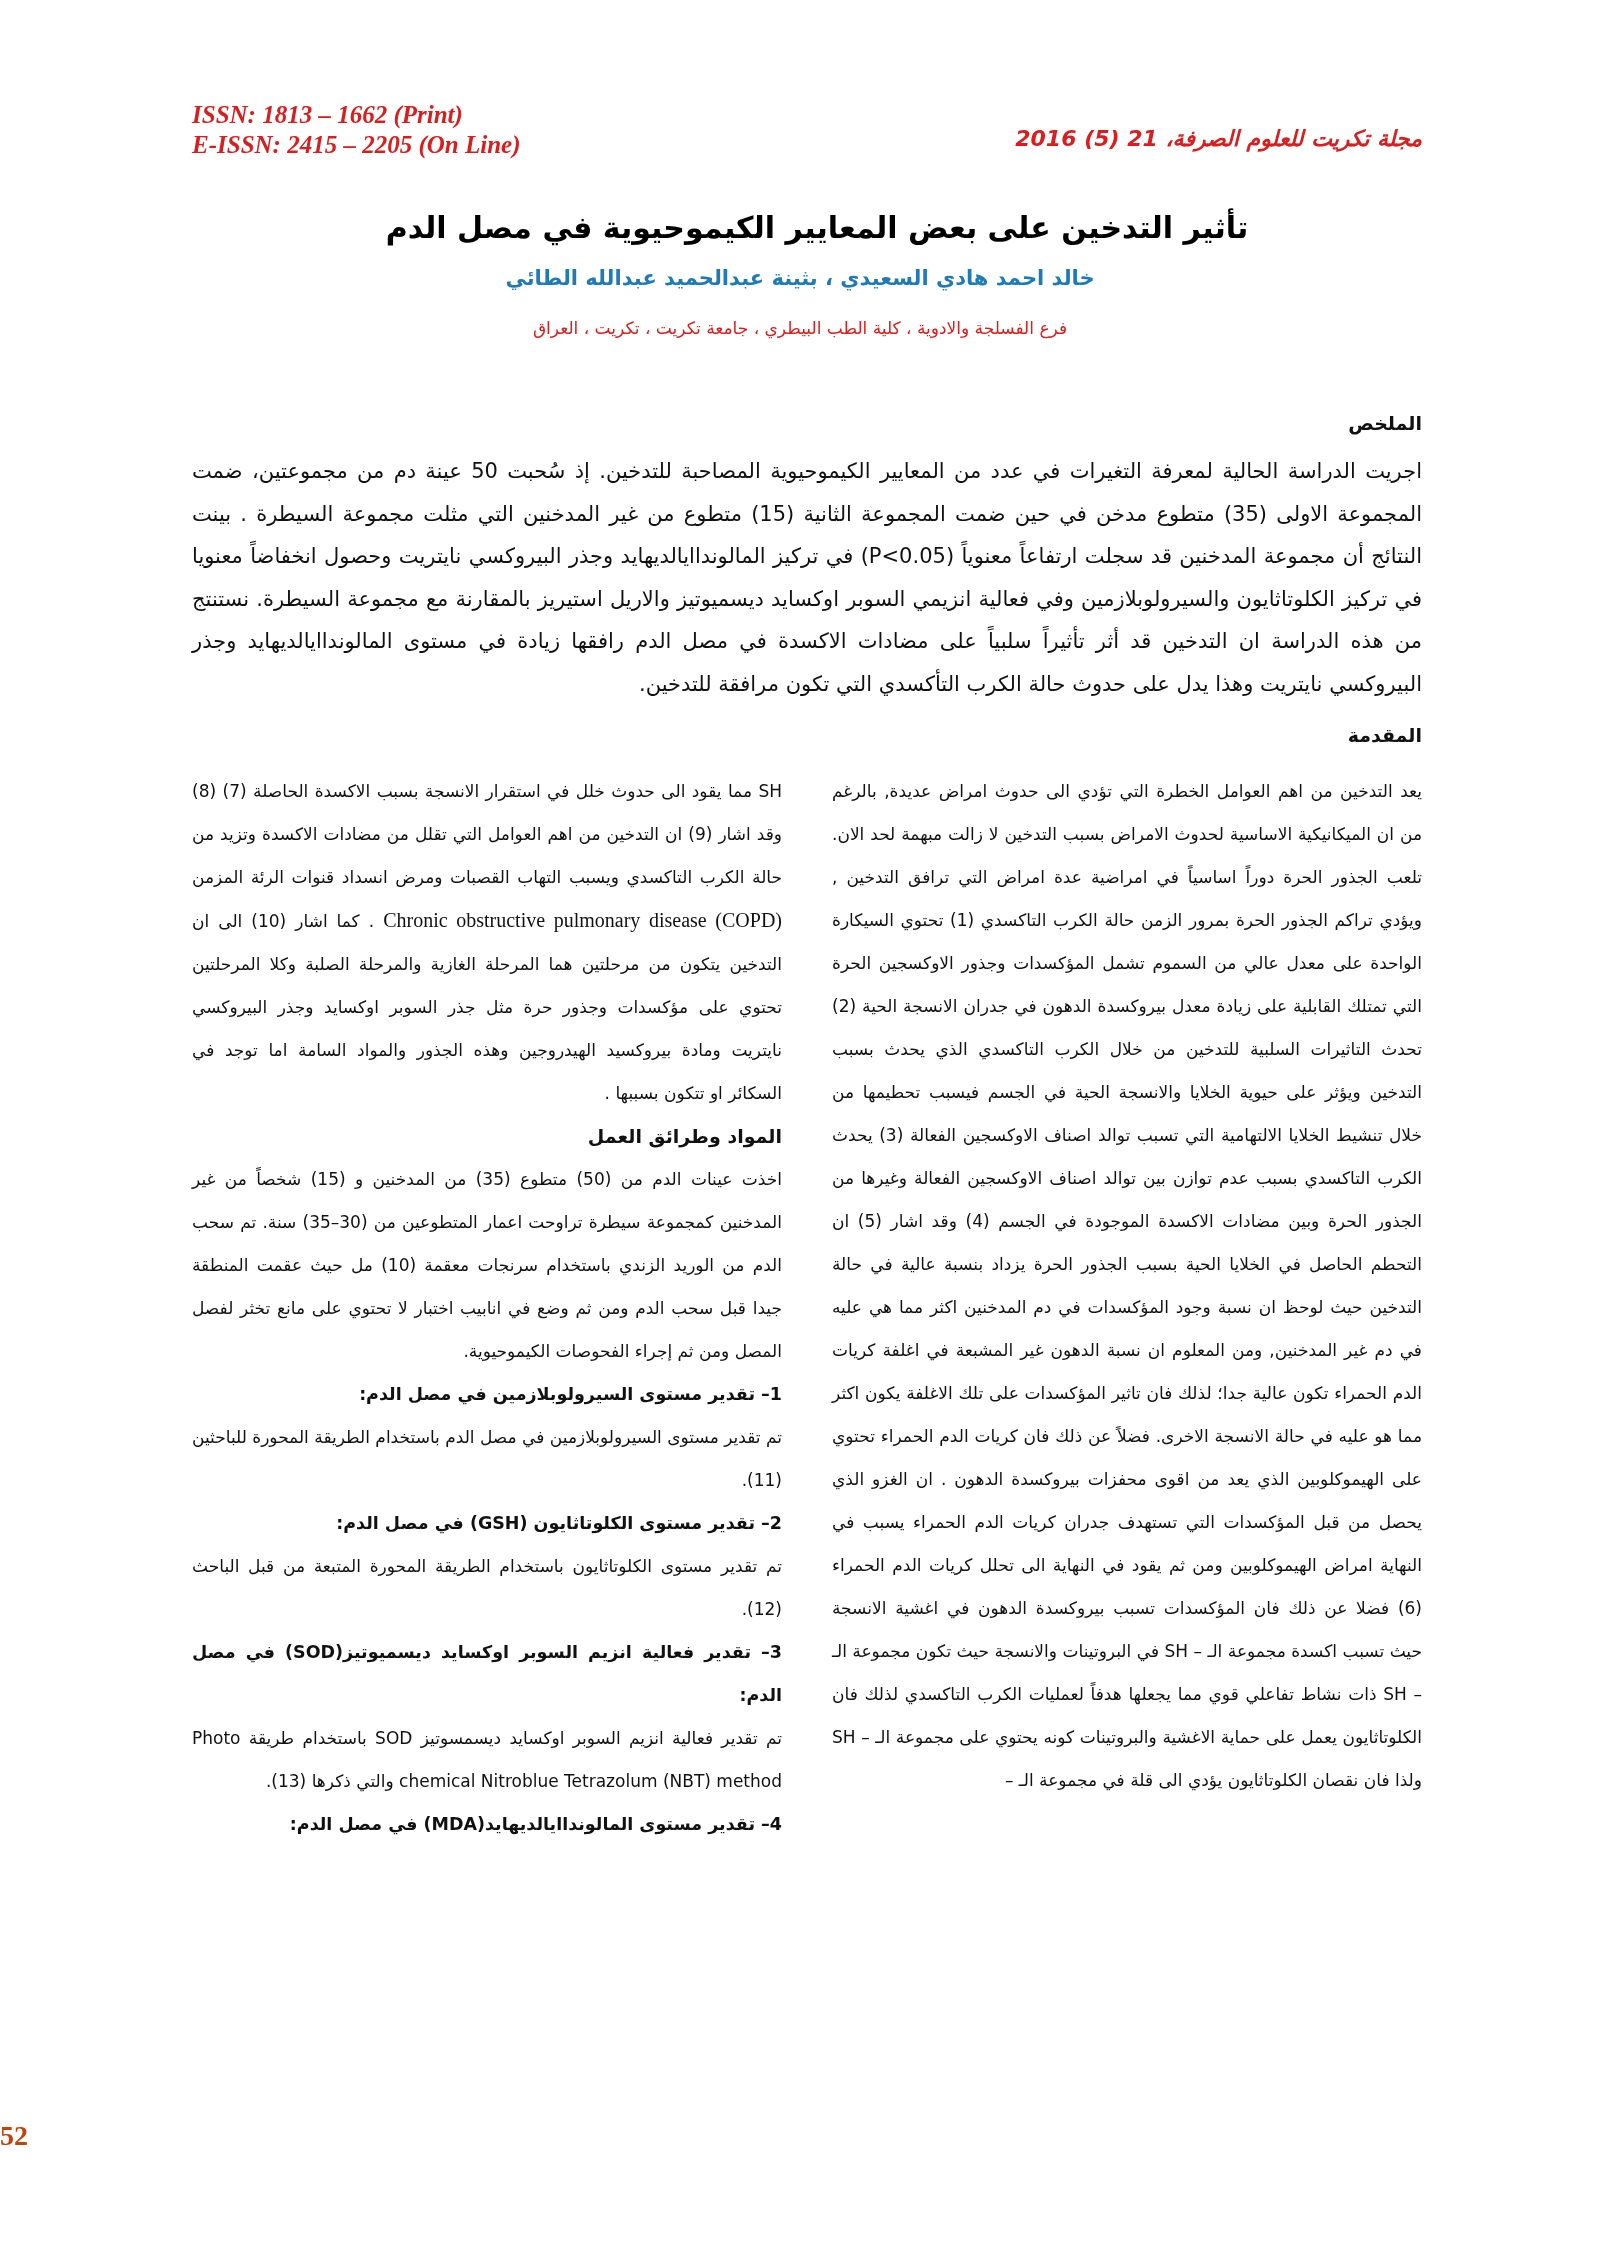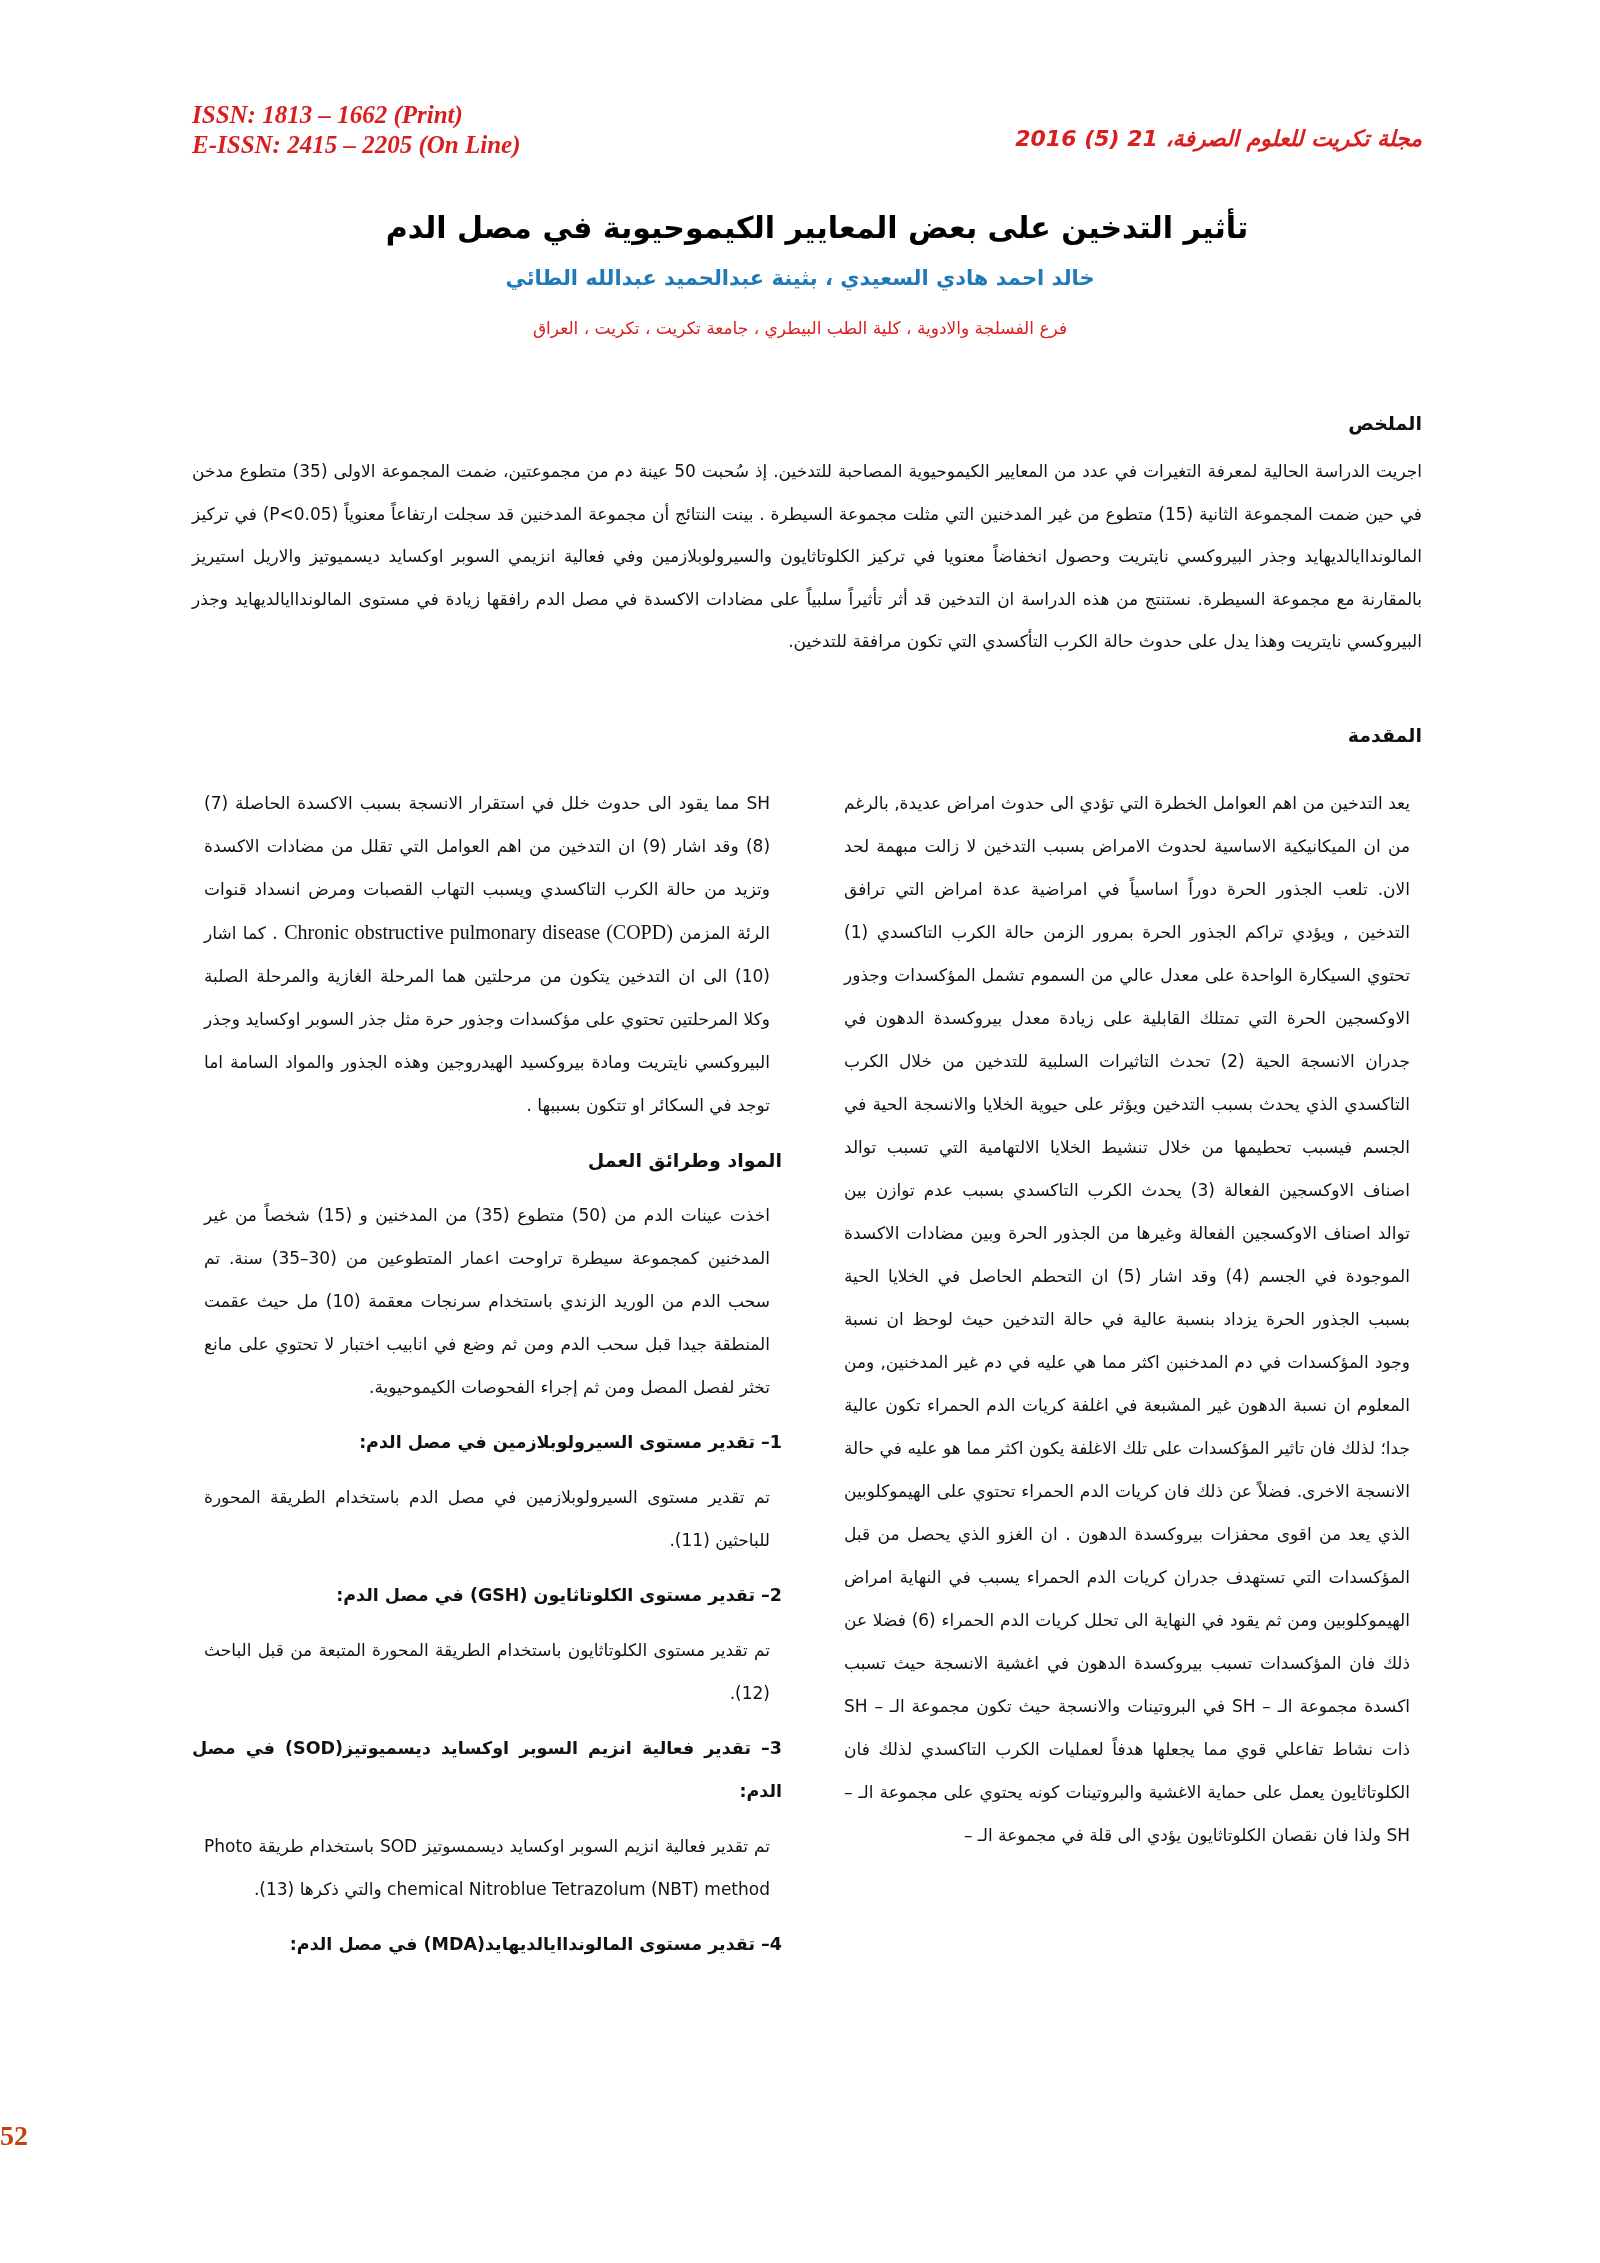--- a/index.html
+++ b/index.html
@@ -4,26 +4,26 @@
   <style>
     html, body { margin:0; padding:0; background:#ffffff; }
     body { width:1600px; height:2263px; position:relative; overflow:hidden; font-family:"DejaVu Sans", sans-serif; color:#111; }
     .hdr-left { position:absolute; left:192px; top:100px; font-family:"Liberation Serif", serif; font-style:italic; font-weight:bold; color:#d81e1e; font-size:25px; line-height:30px; direction:ltr; text-align:left; }
     .hdr-right { position:absolute; right:178px; top:100px; font-family:"DejaVu Sans", sans-serif; font-style:italic; font-weight:bold; color:#d81e1e; font-size:22px; line-height:30px; direction:rtl; white-space:nowrap;margin-top:24px; }
     .title { position:absolute; left:0; right:0; top:210px; text-align:center; direction:rtl; font-family:"DejaVu Sans", sans-serif; font-weight:bold; font-size:30px; color:#000; }
     .authors { position:absolute; left:0; right:0; top:266px; text-align:center; direction:rtl; font-family:"DejaVu Sans", sans-serif; font-weight:bold; font-size:21px; color:#1f7ab8; }
     .affil { position:absolute; left:0; right:0; top:318px; text-align:center; direction:rtl; font-family:"DejaVu Sans", sans-serif; font-size:17px; color:#d81e1e; }
     .section-head { font-weight:bold; font-size:19px; direction:rtl; text-align:right; margin:0; }
     .abs-head { position:absolute; right:178px; top:412px; }
-    .abstract { position:absolute; left:192px; right:178px; top:450px; direction:rtl; text-align:justify; font-size:17px; line-height:42.6px; margin:0; }
+    .abstract { position:absolute; left:192px; right:178px; top:450px; direction:rtl; text-align:justify; font-size:21px; line-height:42.6px; margin:0; }
     .intro-head { position:absolute; right:178px; top:724px; }
     .col { position:absolute; top:770px; width:590px; direction:rtl; text-align:justify; font-size:17px; line-height:43px; }
     .col-right { right:178px; }
     .col-left { left:192px; }
-    .col p { margin:12px; }
+    .col p { margin:0; }
     .sub-head { font-weight:bold; font-size:17.5px; margin:0; line-height:43px; }
     .latin { font-family:"Liberation Serif", serif; font-size:20px; }
     .page-num { position:absolute; left:0; right:0; top:2120px; text-align:left; font-family:"Liberation Serif", serif; font-weight:bold; color:#c2410c; font-size:28px; }
   </style>
 </head>
 <body>
 
 <div class="hdr-left">
   <div>ISSN: 1813 – 1662 (Print)</div>
   <div>E-ISSN: 2415 – 2205 (On Line)</div>

